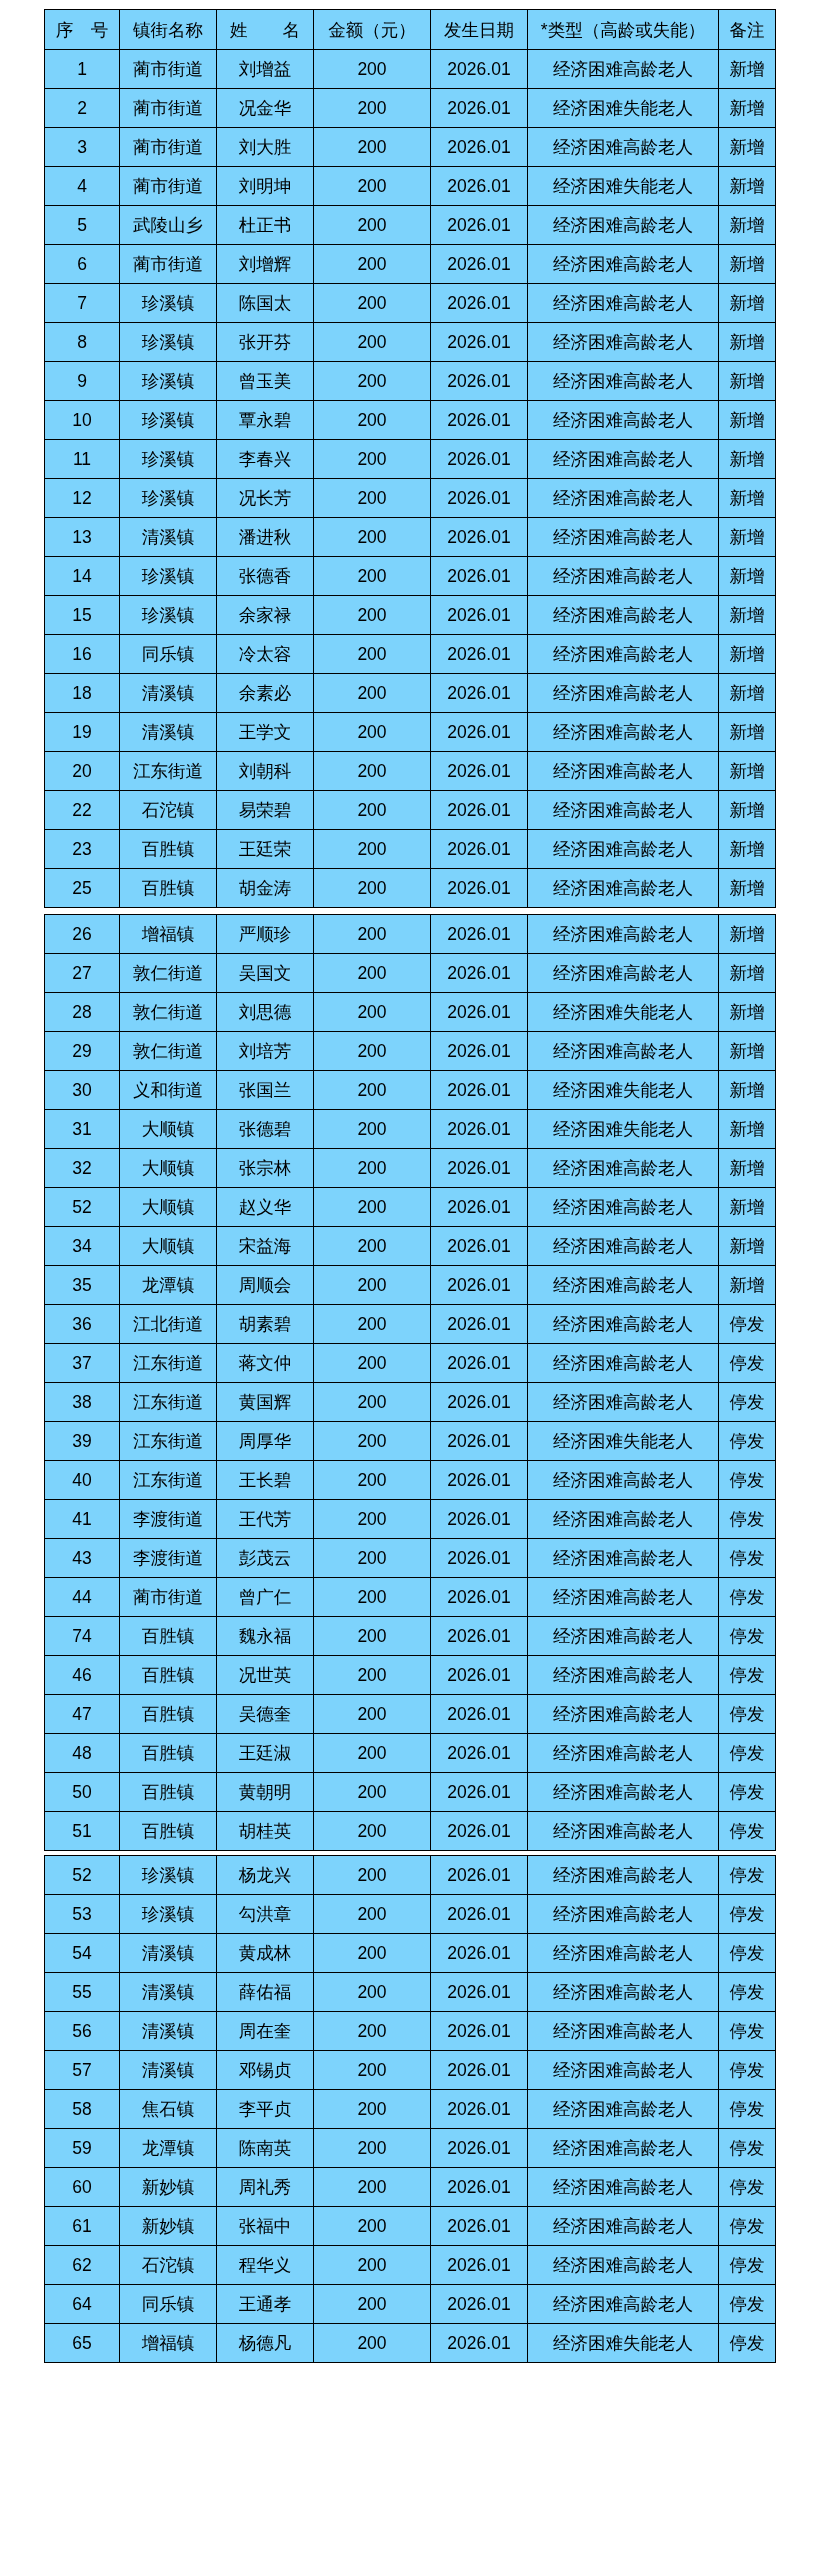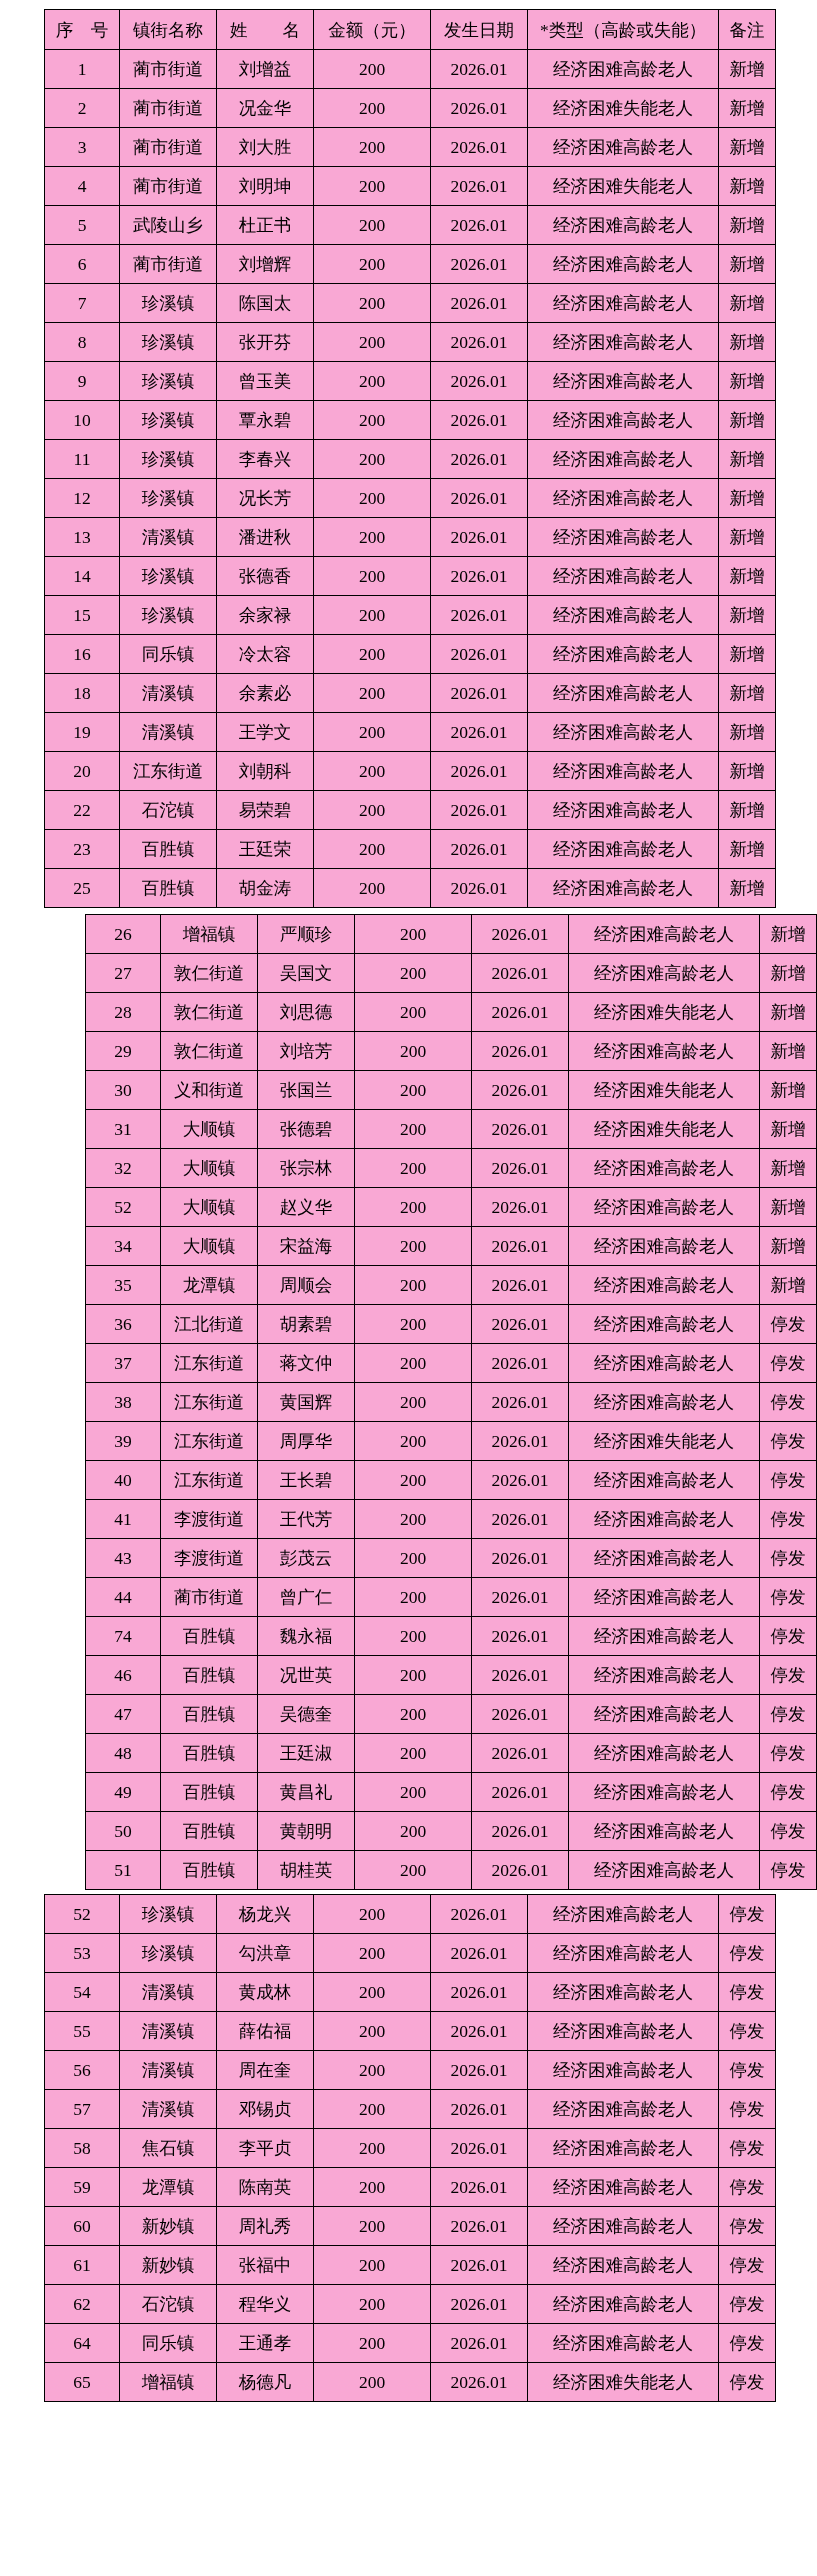--- a/index.html
+++ b/index.html
@@ -14,24 +14,23 @@
     color: #000000;
   }
   .sheet {
     padding-top: 9.3px;
     padding-left: 44px;
   }
   table.grid {
     border-collapse: collapse;
     table-layout: fixed;
     width: 732px;
-    background: #f9a8d4;
-    font-family: Liberation Serif, serif;
+    background: #7dd3fc;
   }
-  table.grid.section-2 { margin-top: 5.7px; margin-left: 41px; }
+  table.grid.section-2 { margin-top: 5.7px; }
   table.grid.section-3 { margin-top: 4.1px; }
   table.grid th,
   table.grid td {
     border: 1px solid #000000;
     padding: 0;
     text-align: center;
     vertical-align: middle;
     font-size: 17.5px;
     font-weight: normal;
     line-height: 1.15;
@@ -525,29 +524,20 @@
   <tr>
     <td>48</td>
     <td>百胜镇</td>
     <td>王廷淑</td>
     <td>200</td>
     <td>2026.01</td>
     <td>经济困难高龄老人</td>
     <td>停发</td>
   </tr>
 
-  <tr>
-    <td>49</td>
-    <td>百胜镇</td>
-    <td>黄昌礼</td>
-    <td>200</td>
-    <td>2026.01</td>
-    <td>经济困难高龄老人</td>
-    <td>停发</td>
-  </tr>
 
   <tr>
     <td>50</td>
     <td>百胜镇</td>
     <td>黄朝明</td>
     <td>200</td>
     <td>2026.01</td>
     <td>经济困难高龄老人</td>
     <td>停发</td>
   </tr>

